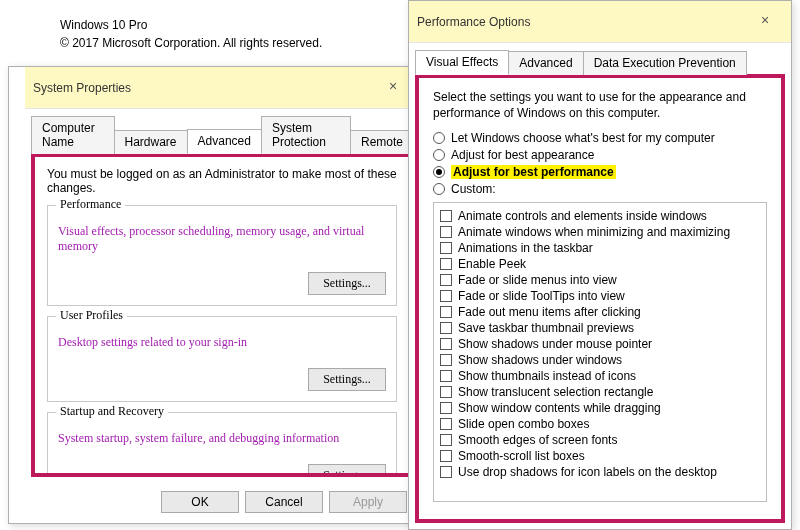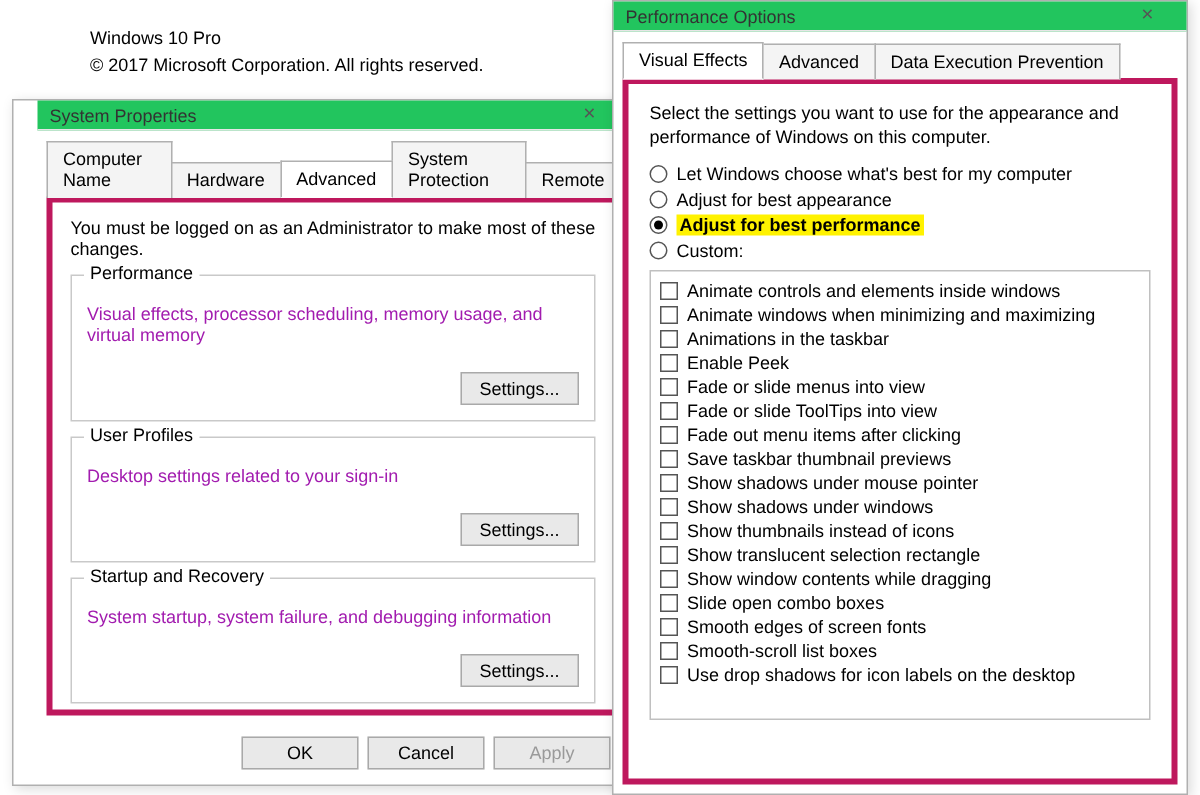--- a/index.html
+++ b/index.html
@@ -24,28 +24,28 @@
   
   .window {
     position: absolute;
     background: #fff;
     border: 1px solid #b0b0b0;
     box-shadow: 2px 2px 8px rgba(0,0,0,0.15);
     display: flex;
     flex-direction: column;
   }
   .titlebar {
-    height: 20px;
+    height: 42px;
     display: flex;
     align-items: center;
     justify-content: flex-end;
     padding: 0 8px;
     font-size: 12px;
     color: #333;
-    background: #22c55e;
+    background: #fef9c3;
     border-bottom: 1px solid #e6e6e6;
   }
   .titlebar .title { flex: 1; }
   .close-x {
     width: 36px; height: 20px;
     text-align: center;
     font-size: 14px;
     color: #555;
     cursor: pointer;
   }
@@ -80,20 +80,21 @@
     flex: 1;
     overflow: hidden;
   }
 
   
   .groupbox {
     border: 1px solid #c9c9c9;
     margin: 10px 0 4px 0;
     padding: 18px 10px 10px 10px;
     position: relative;
+    font-family: Liberation Serif, serif;
   }
   .groupbox > .legend {
     position: absolute;
     top: -9px; left: 8px;
     background: #fff;
     padding: 0 4px;
     font-size: 12px;
   }
   .groupbox .desc { font-size: 12px; color: #a21caf; }
   .groupbox .row-right {

